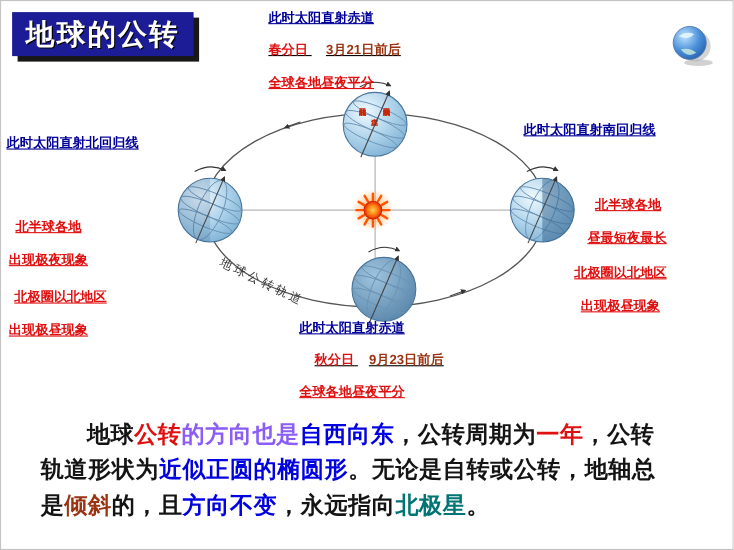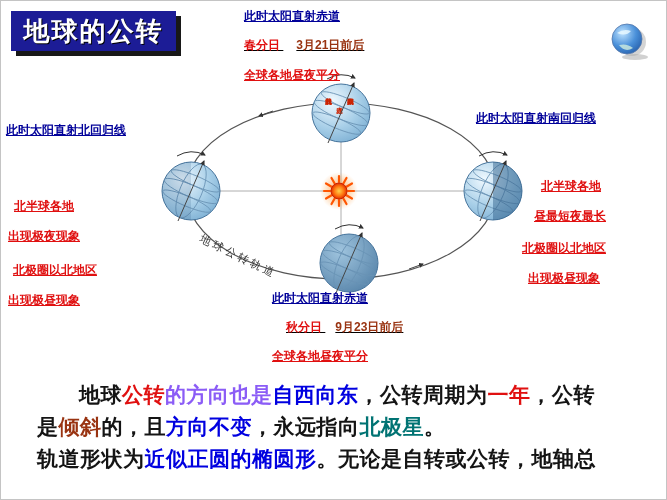--- a/index.html
+++ b/index.html
@@ -208,17 +208,17 @@
 
   <div class="ann navy" style="left:271px;top:291px">此时太阳直射赤道</div>
   <div class="ann" style="left:285px;top:320px">
     <span class="red">秋分日</span>
     <span class="darkred" style="margin-left:10px">9月23日前后</span>
   </div>
   <div class="ann red" style="left:271px;top:349px">全球各地昼夜平分</div>
 
   <div class="para">
     <div class="pline indent"><span style="color: rgb(20, 20, 20);">地球</span><span style="color: rgb(224, 16, 16);">公转</span><span style="color: #8b5cf6;">的方向也是</span><span style="color: rgb(0, 0, 224);">自西向东</span><span style="color: rgb(20, 20, 20);">，公转周期为</span><span style="color: rgb(224, 16, 16); text-align: center;">一年</span><span style="color: rgb(20, 20, 20);">，公转</span></div>
+    <div class="pline"><span style="color: rgb(20, 20, 20);">轨道形状为</span><span style="color: rgb(0, 0, 224);">近似正圆的椭圆形</span><span style="color: rgb(20, 20, 20);">。无论是自转或公转，地轴总</span></div>
     <div class="pline"><span style="color: rgb(20, 20, 20);">是</span><span style="color: rgb(153, 51, 17);">倾斜</span><span style="color: rgb(20, 20, 20);">的，且</span><span style="color: rgb(0, 0, 224);">方向不变</span><span style="color: rgb(20, 20, 20);">，永远指向</span><span style="color: rgb(0, 115, 115);">北极星</span><span style="color: rgb(20, 20, 20);">。</span></div>
-    <div class="pline"><span style="color: rgb(20, 20, 20);">轨道形状为</span><span style="color: rgb(0, 0, 224);">近似正圆的椭圆形</span><span style="color: rgb(20, 20, 20);">。无论是自转或公转，地轴总</span></div>
   </div>
 
 </div>
 
 </body></html>

